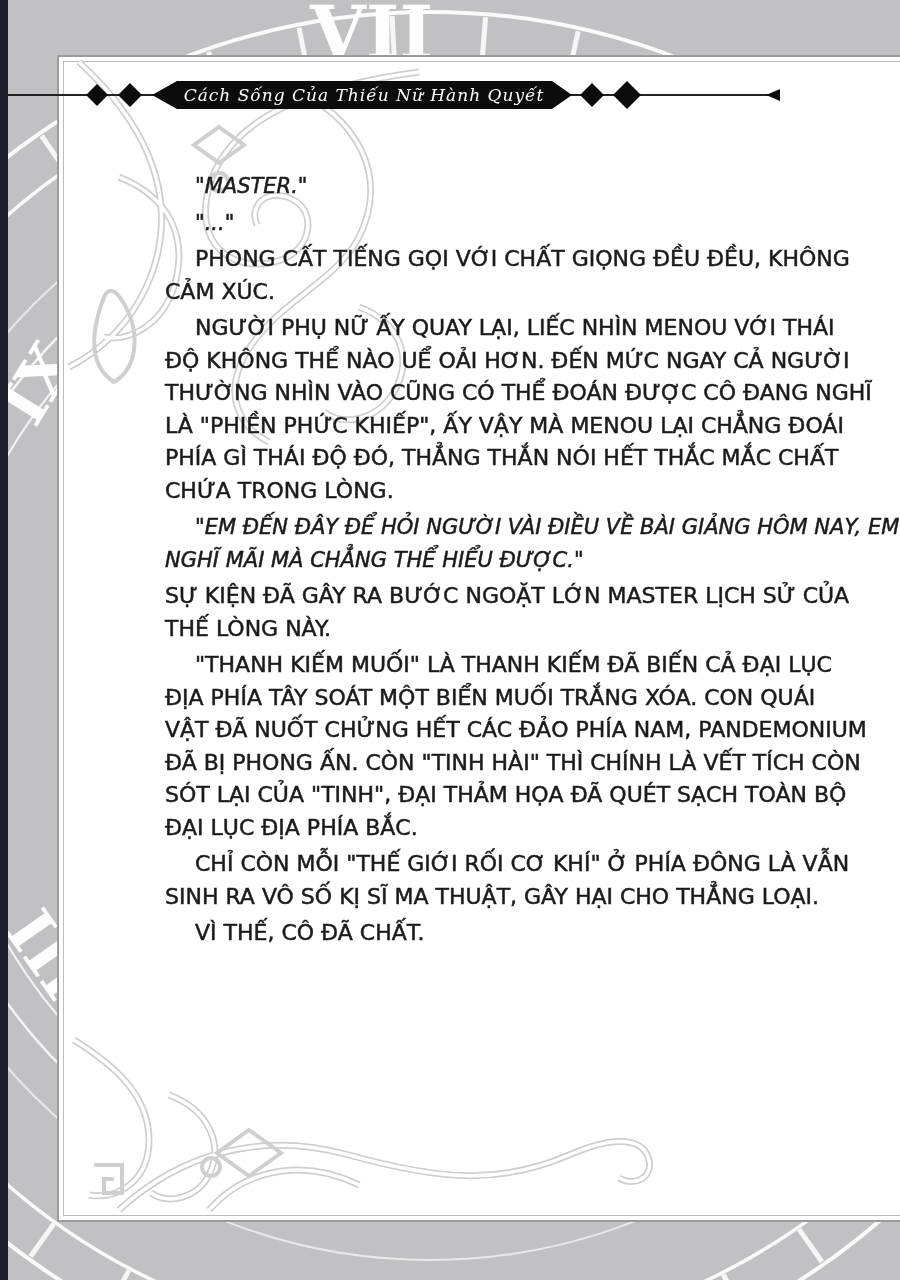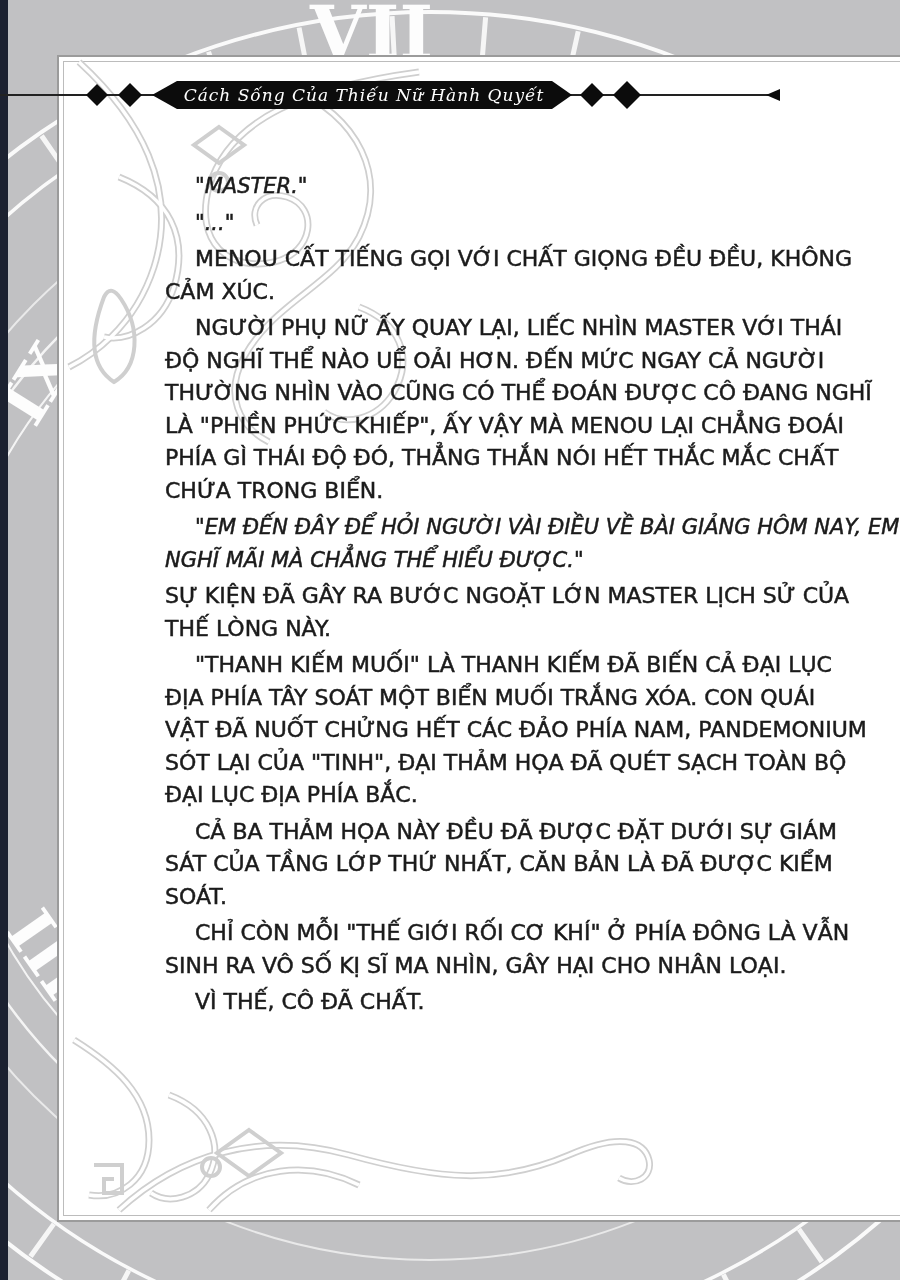--- a/index.html
+++ b/index.html
@@ -122,51 +122,47 @@
 </svg>
 
 <div class="text-block" id="text-block">
     <div class="para italic">
       <div class="line indent">"MASTER."</div>
     </div>
     <div class="para italic">
       <div class="line indent">"..."</div>
     </div>
     <div class="para">
-      <div class="line indent">MENOU CẤT TIẾNG GỌI VỚI CHẤT GIỌNG ĐỀU ĐỀU, KHÔNG</div>
+      <div class="line indent">PHONG CẤT TIẾNG GỌI VỚI CHẤT GIỌNG ĐỀU ĐỀU, KHÔNG</div>
       <div class="line">CẢM XÚC.</div>
     </div>
     <div class="para">
-      <div class="line indent">NGƯỜI PHỤ NỮ ẤY QUAY LẠI, LIẾC NHÌN MASTER VỚI THÁI</div>
-      <div class="line">ĐỘ NGHĨ THỂ NÀO UỂ OẢI HƠN. ĐẾN MỨC NGAY CẢ NGƯỜI</div>
+      <div class="line indent">NGƯỜI PHỤ NỮ ẤY QUAY LẠI, LIẾC NHÌN MENOU VỚI THÁI</div>
+      <div class="line">ĐỘ KHÔNG THỂ NÀO UỂ OẢI HƠN. ĐẾN MỨC NGAY CẢ NGƯỜI</div>
       <div class="line">THƯỜNG NHÌN VÀO CŨNG CÓ THỂ ĐOÁN ĐƯỢC CÔ ĐANG NGHĨ</div>
       <div class="line">LÀ "PHIỀN PHỨC KHIẾP", ẤY VẬY MÀ MENOU LẠI CHẲNG ĐOÁI</div>
       <div class="line">PHÍA GÌ THÁI ĐỘ ĐÓ, THẲNG THẮN NÓI HẾT THẮC MẮC CHẤT</div>
-      <div class="line">CHỨA TRONG BIỂN.</div>
+      <div class="line">CHỨA TRONG LÒNG.</div>
     </div>
     <div class="para italic">
       <div class="line indent">"EM ĐẾN ĐÂY ĐỂ HỎI NGƯỜI VÀI ĐIỀU VỀ BÀI GIẢNG HÔM NAY, EM</div>
       <div class="line">NGHĨ MÃI MÀ CHẲNG THỂ HIỂU ĐƯỢC."</div>
     </div>
     <div class="para">
       <div class="line">SỰ KIỆN ĐÃ GÂY RA BƯỚC NGOẶT LỚN MASTER LỊCH SỬ CỦA</div>
       <div class="line">THẾ LÒNG NÀY.</div>
     </div>
     <div class="para">
       <div class="line indent">"THANH KIẾM MUỐI" LÀ THANH KIẾM ĐÃ BIẾN CẢ ĐẠI LỤC</div>
       <div class="line">ĐỊA PHÍA TÂY SOÁT MỘT BIỂN MUỐI TRẮNG XÓA. CON QUÁI</div>
       <div class="line">VẬT ĐÃ NUỐT CHỬNG HẾT CÁC ĐẢO PHÍA NAM, PANDEMONIUM</div>
+      <div class="line">ĐÃ BỊ PHONG ẤN. CÒN "TINH HÀI" THÌ CHÍNH LÀ VẾT TÍCH CÒN</div>
       <div class="line">SÓT LẠI CỦA "TINH", ĐẠI THẢM HỌA ĐÃ QUÉT SẠCH TOÀN BỘ</div>
       <div class="line">ĐẠI LỤC ĐỊA PHÍA BẮC.</div>
     </div>
     <div class="para">
-      <div class="line indent">CẢ BA THẢM HỌA NÀY ĐỀU ĐÃ ĐƯỢC ĐẶT DƯỚI SỰ GIÁM</div>
-      <div class="line">SÁT CỦA TẦNG LỚP THỨ NHẤT, CĂN BẢN LÀ ĐÃ ĐƯỢC KIỂM</div>
-      <div class="line">SOÁT.</div>
-    </div>
-    <div class="para">
       <div class="line indent">CHỈ CÒN MỖI "THẾ GIỚI RỐI CƠ KHÍ" Ở PHÍA ĐÔNG LÀ VẪN</div>
-      <div class="line">SINH RA VÔ SỐ KỊ SĨ MA NHÌN, GÂY HẠI CHO NHÂN LOẠI.</div>
+      <div class="line">SINH RA VÔ SỐ KỊ SĨ MA THUẬT, GÂY HẠI CHO THẲNG LOẠI.</div>
     </div>
     <div class="para">
       <div class="line indent">VÌ THẾ, CÔ ĐÃ CHẤT.</div>
     </div>
   </div>
 
 </body></html>

